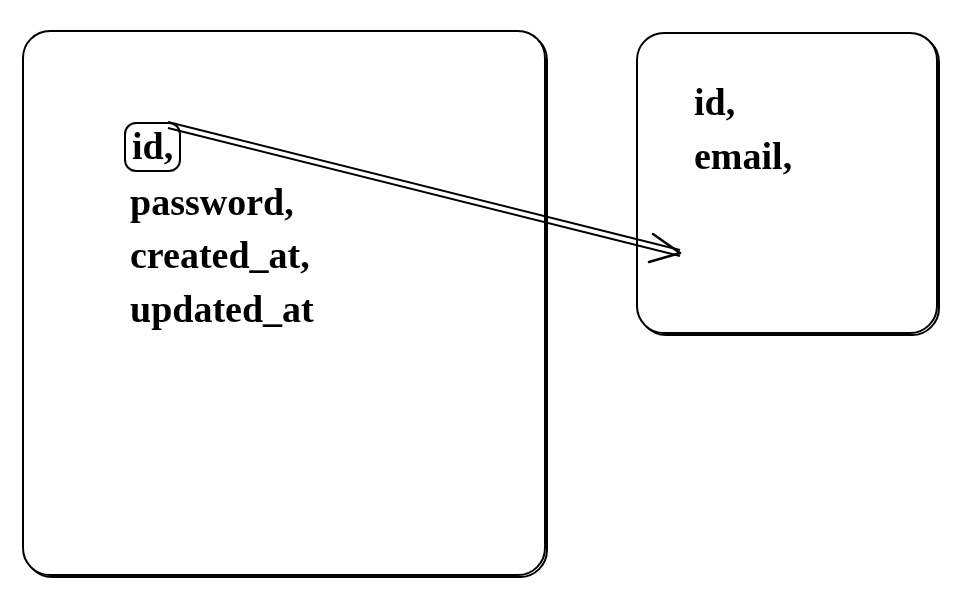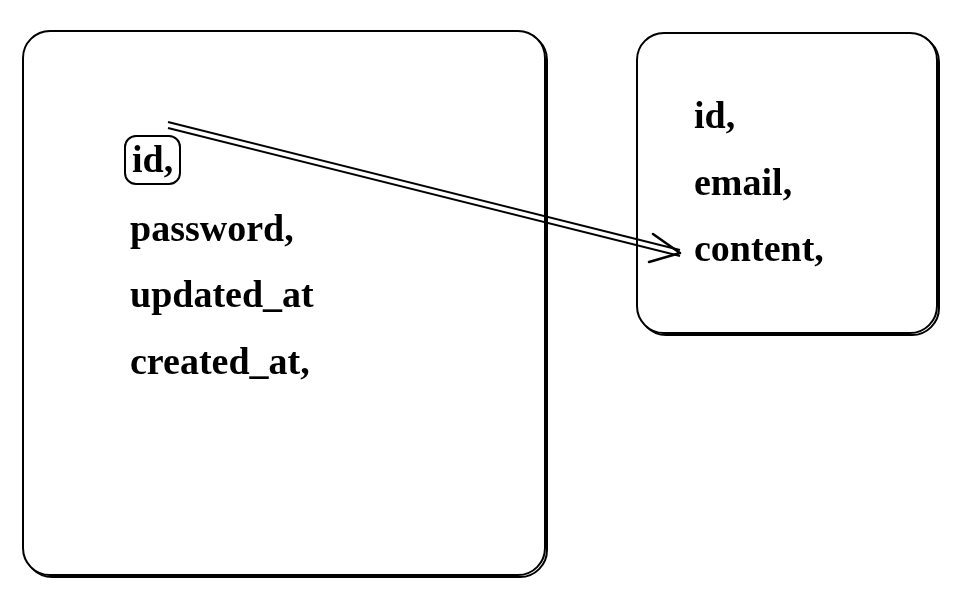--- a/index.html
+++ b/index.html
@@ -58,21 +58,20 @@
       top: 46px;
       gap: 8px;
     }
     .field {
       font-size: 38px;
       font-weight: 600;
       line-height: 1.2;
       white-space: nowrap;
       color: #000;
       padding: 0 6px;
-      margin-top: 13px;
     }
     .field.highlighted {
       border: 2px solid #000;
       border-radius: 12px;
       display: inline-block;
       width: fit-content;
     }
     .highlight-shadow {
       position: relative;
     }
@@ -95,30 +94,29 @@
       pointer-events: none;
     }
   </style>
 </head>
 <body>
 
 <div class="box box-left box-shadow">
   <div class="fields fields-left">
     <span class="field highlighted highlight-shadow">id,</span>
     <span class="field">password,</span>
+    <span class="field">created_at,</span>
     <span class="field">updated_at</span>
-    <span class="field">created_at,</span>
   </div>
 </div>
 
 <div class="box box-right box-shadow">
   <div class="fields fields-right">
     <span class="field">id,</span>
     <span class="field">email,</span>
-    <span class="field">content,</span>
   </div>
 </div>
 
 <svg class="arrow" viewBox="0 0 967 593">
 
   <path d="M 168 122 L 680 250" stroke="#000" stroke-width="2" fill="none"></path>
   <path d="M 168 128 L 680 256" stroke="#000" stroke-width="2" fill="none"></path>
 
   <path d="M 680 253 L 653 234 M 680 253 L 649 262" stroke="#000" stroke-width="2.5" fill="none" stroke-linecap="round"></path>
 </svg>

